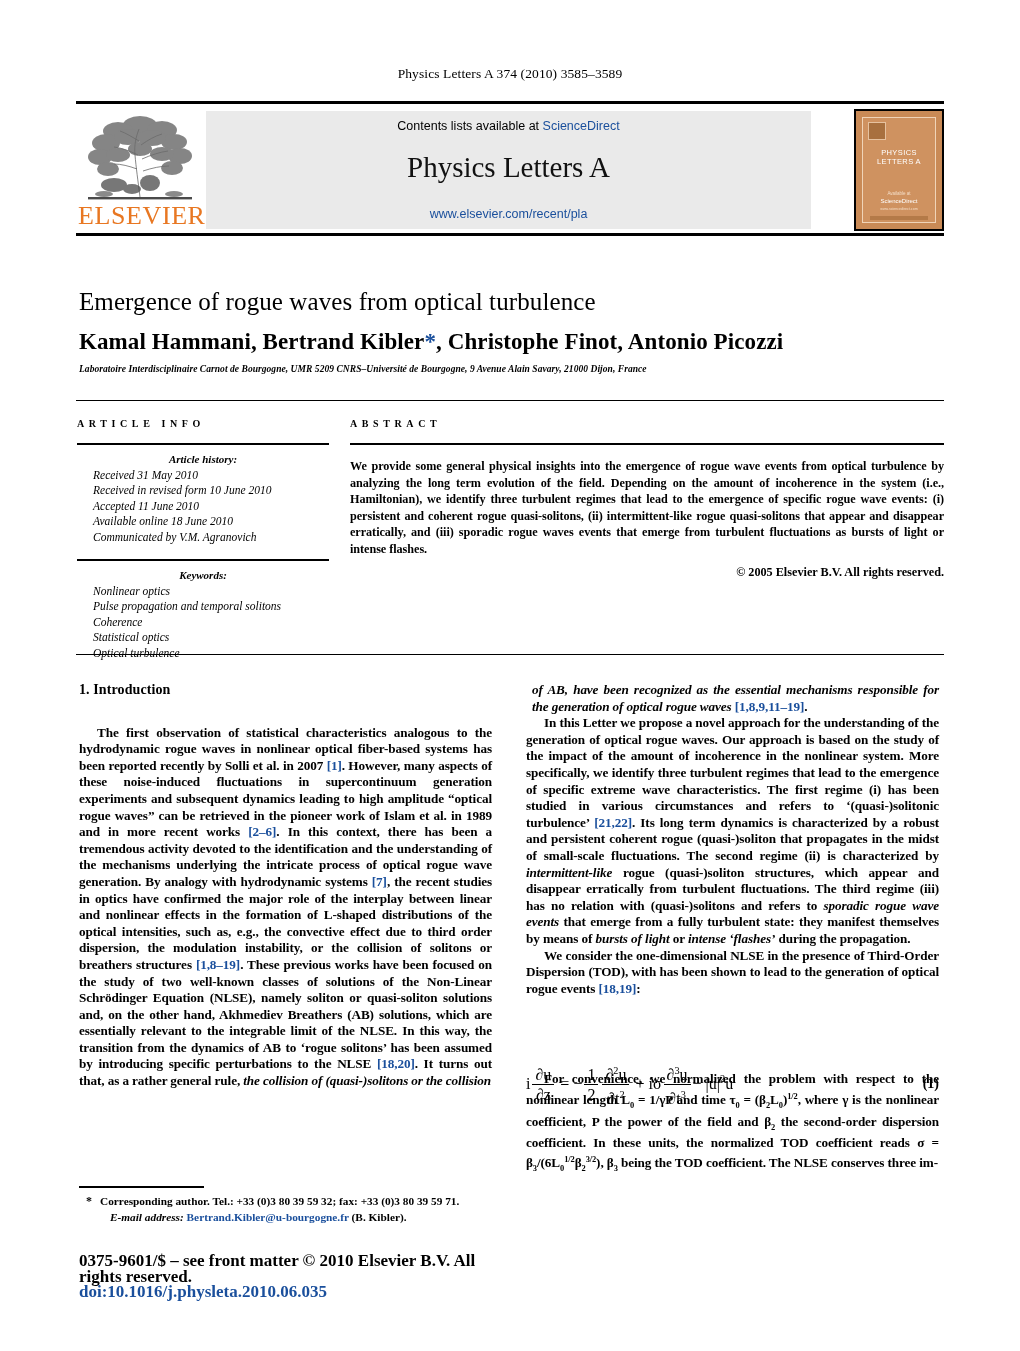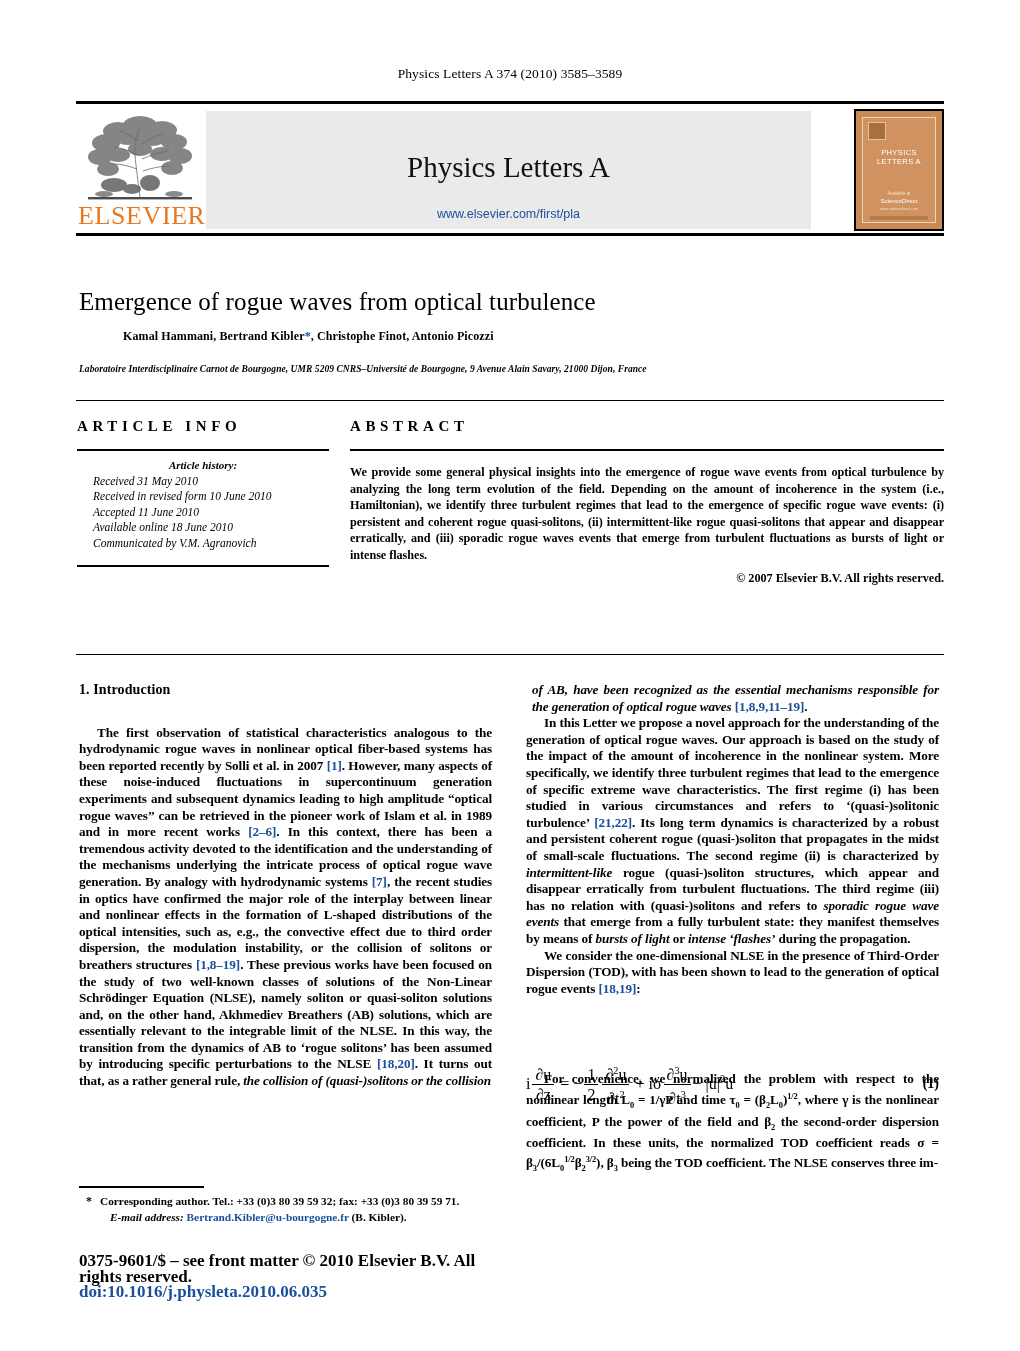--- a/index.html
+++ b/index.html
@@ -187,24 +187,23 @@
     width: 800px;
     font-size: 25px;
     font-weight: 400;
     color: #000;
     letter-spacing: 0.1px;
   }
   .authors {
     position: absolute;
     left: 79px; top: 329px;
     width: 800px;
-    font-size: 12px;
+    font-size: 23px;
     font-weight: bold;
     letter-spacing: 0.1px;
-    margin-left: 44px;
   }
   .authors .star { color: #1a4f9c; font-weight: bold; }
   .affiliation {
     position: absolute;
     left: 79px; top: 364px;
     width: 830px;
     font-size: 9.5px;
     font-style: italic;
     font-weight: bold;
     letter-spacing: 0.05px;
@@ -233,21 +232,21 @@
     height: 254px;
   }
   .col-abstract {
     position: absolute;
     left: 274px; top: 0;
     width: 594px;
     height: 254px;
   }
   .sect-head {
     font-family: "Liberation Serif", serif;
-    font-size: 15px;
+    font-size: 10px;
     font-weight: bold;
     letter-spacing: 4.6px;
     margin-top: 18px;
   }
   .thin-rule {
     height: 2px;
     background: #000;
     margin-top: 14px;
   }
   .info-group { margin-top: 7px; }
@@ -424,22 +423,25 @@
         <rect x="4" y="86" width="104" height="2.4" fill="#4a4a4a"></rect>
         <g fill="#5a5a5a" opacity="0.7">
           <ellipse cx="20" cy="83" rx="9" ry="3"></ellipse>
           <ellipse cx="90" cy="83" rx="9" ry="3"></ellipse>
         </g>
       </svg>
       <div class="elsevier-word">ELSEVIER</div>
     </div>
 
     <div class="sd-panel">
+      <div class="sd-line">
+        <span>Contents lists available at </span><span class="sd-link">ScienceDirect</span>
+      </div>
       <div class="journal-title">Physics Letters A</div>
-      <div class="journal-url">www.elsevier.com/first/pla</div>
+      <div class="journal-url">www.elsevier.com/recent/pla</div>
     </div>
 
     <div class="cover-thumb">
       <div class="cover-inner">
         <div class="cover-mark"></div>
         <div class="cover-name">PHYSICS LETTERS A</div>
         <div class="cover-foot1">Available at</div>
         <div class="cover-foot2">ScienceDirect</div>
         <div class="cover-foot3">www.sciencedirect.com</div>
         <div class="cover-bar"></div>
@@ -463,27 +465,35 @@
       <div class="thin-rule"></div>
       <div class="info-group">
         <div class="lbl">Article history:</div>
         <div class="it">Received 31 May 2010</div>
         <div class="it">Received in revised form 10 June 2010</div>
         <div class="it">Accepted 11 June 2010</div>
         <div class="it">Available online 18 June 2010</div>
         <div class="it">Communicated by V.M. Agranovich</div>
       </div>
       <div class="thin-rule"></div>
+      <div class="info-group">
+        <div class="lbl">Keywords:</div>
+        <div class="it">Nonlinear optics</div>
+        <div class="it">Pulse propagation and temporal solitons</div>
+        <div class="it">Coherence</div>
+        <div class="it">Statistical optics</div>
+        <div class="it">Optical turbulence</div>
+      </div>
     </div>
 
     <div class="col-abstract">
       <div class="sect-head">ABSTRACT</div>
       <div class="thin-rule"></div>
       <div class="abs-text">We provide some general physical insights into the emergence of rogue wave events from optical turbulence by analyzing the long term evolution of the field. Depending on the amount of incoherence in the system (i.e., Hamiltonian), we identify three turbulent regimes that lead to the emergence of specific rogue wave events: (i) persistent and coherent rogue quasi-solitons, (ii) intermittent-like rogue quasi-solitons that appear and disappear erratically, and (iii) sporadic rogue waves events that emerge from turbulent fluctuations as bursts of light or intense flashes.</div>
-      <div class="abs-copy">© 2007 Elsevier B.V. All rights reserved.</div>
+      <div class="abs-copy">© 2005 Elsevier B.V. All rights reserved.</div>
     </div>
 
     <div class="band-rule-bottom"></div>
   </div>
 
   <div class="body-col col-left">
     <h2>1. Introduction</h2>
     <div id="left-paras">
         <p><span>The first observation of statistical characteristics analogous to the hydrodynamic rogue waves in nonlinear optical fiber-based systems has been reported recently by Solli et al. in 2007 </span><span class="ref">[1]</span><span>. However, many aspects of these noise-induced fluctuations in supercontinuum generation experiments and subsequent dynamics leading to high amplitude “optical rogue waves” can be retrieved in the pioneer work of Islam et al. in 1989 and in more recent works </span><span class="ref">[2–6]</span><span>. In this context, there has been a tremendous activity devoted to the identification and the understanding of the mechanisms underlying the intricate process of optical rogue wave generation. By analogy with hydrodynamic systems </span><span class="ref">[7]</span><span>, the recent studies in optics have confirmed the major role of the interplay between linear and nonlinear effects in the formation of L-shaped distributions of the optical intensities, such as, e.g., the convective effect due to third order dispersion, the modulation instability, or the collision of solitons or breathers structures </span><span class="ref">[1,8–19]</span><span>. These previous works have been focused on the study of two well-known classes of solutions of the Non-Linear Schrödinger Equation (NLSE), namely soliton or quasi-soliton solutions and, on the other hand, Akhmediev Breathers (AB) solutions, which are essentially relevant to the integrable limit of the NLSE. In this way, the transition from the dynamics of AB to ‘rogue solitons’ has been assumed by introducing specific perturbations to the NLSE </span><span class="ref">[18,20]</span><span>. It turns out that, as a rather general rule, </span><span class="it">the collision of (quasi-)solitons or the collision</span></p>
       </div>

